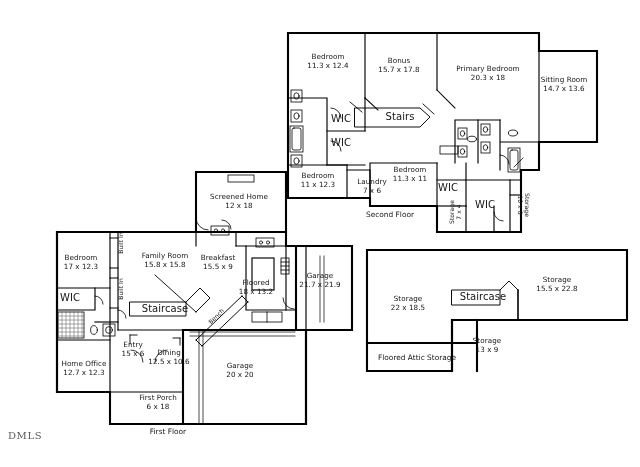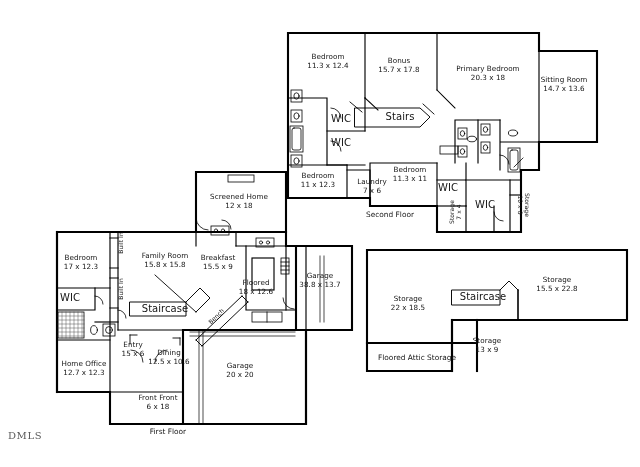--- a/index.html
+++ b/index.html
@@ -327,25 +327,25 @@
     <div class="lbl" style="left: 165px; top: 261px;">
       <span class="nm">Family Room</span>
       <span class="dim">15.8 x 15.8</span>
     </div>
     <div class="lbl" style="left: 218px; top: 263px;">
       <span class="nm">Breakfast</span>
       <span class="dim">15.5 x 9</span>
     </div>
     <div class="lbl" style="left: 256px; top: 288px;">
       <span class="nm">Floored</span>
-      <span class="dim">18 x 12.6</span>
+      <span class="dim">18 x 13.2</span>
     </div>
     <div class="lbl" style="left: 320px; top: 281px;">
       <span class="nm">Garage</span>
-      <span class="dim">38.8 x 13.7</span>
+      <span class="dim">21.7 x 21.9</span>
     </div>
     <div class="lbl small" style="left: 70px; top: 298px;">
       <span class="nm">WIC</span>
     </div>
     <div class="lbl small" style="left: 165px; top: 309px;">
       <span class="nm">Staircase</span>
     </div>
     <div class="lbl small rotdiag tiny" style="left: 216px; top: 316px;">
       <span class="nm">Bench</span>
     </div>
@@ -359,21 +359,21 @@
     </div>
     <div class="lbl" style="left: 84px; top: 369px;">
       <span class="nm">Home Office</span>
       <span class="dim">12.7 x 12.3</span>
     </div>
     <div class="lbl" style="left: 240px; top: 371px;">
       <span class="nm">Garage</span>
       <span class="dim">20 x 20</span>
     </div>
     <div class="lbl" style="left: 158px; top: 403px;">
-      <span class="nm">Front Front</span>
+      <span class="nm">First Porch</span>
       <span class="dim">6 x 18</span>
     </div>
     <div class="lbl small rot90 tiny" style="left: 120px; top: 243px;">
       <span class="nm">Built In</span>
     </div>
     <div class="lbl small rot90 tiny" style="left: 120px; top: 289px;">
       <span class="nm">Built In</span>
     </div>
     <div class="lbl" style="left: 557px; top: 285px;">
       <span class="nm">Storage</span>

